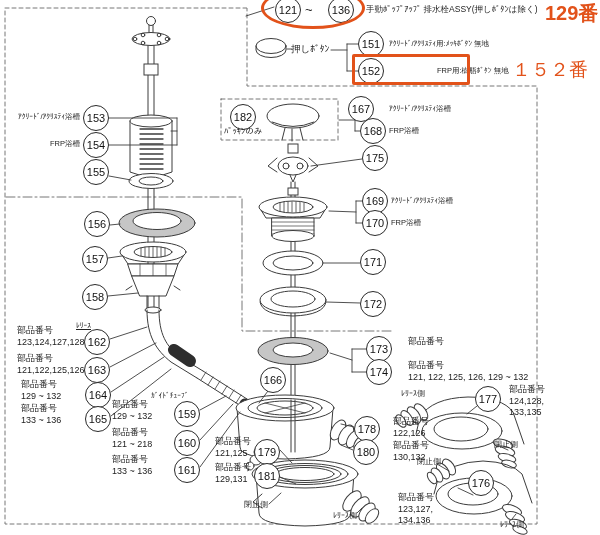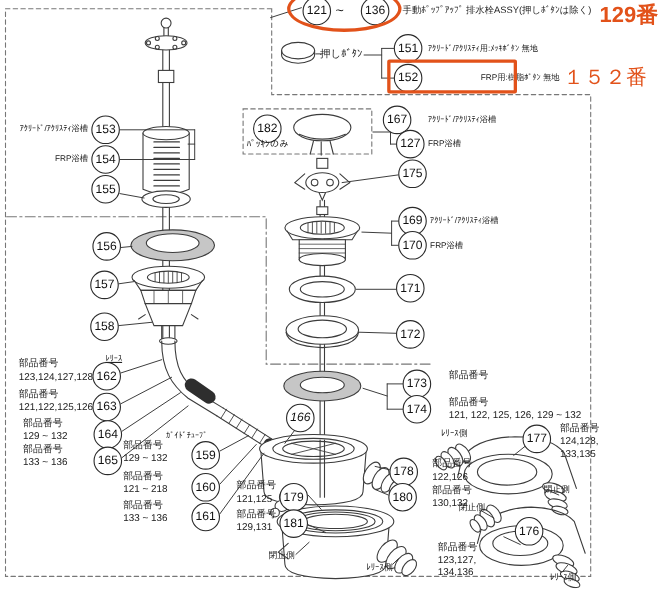--- a/index.html
+++ b/index.html
@@ -221,29 +221,29 @@
 <div class="circle" style="left:82px;top:284px;">158</div>
 <div class="circle" style="left:84px;top:329px;">162</div>
 <div class="circle" style="left:84px;top:357px;">163</div>
 <div class="circle" style="left:85px;top:382px;">164</div>
 <div class="circle" style="left:85px;top:406px;">165</div>
 <div class="circle" style="left:174px;top:401px;">159</div>
 <div class="circle" style="left:174px;top:430px;">160</div>
 <div class="circle" style="left:174px;top:457px;">161</div>
 <div class="circle" style="left:230px;top:104px;">182</div>
 <div class="circle" style="left:348px;top:96px;">167</div>
-<div class="circle" style="left:360px;top:118px;">127</div>
+<div class="circle" style="left:360px;top:118px;">168</div>
 <div class="circle" style="left:362px;top:145px;">175</div>
 <div class="circle" style="left:362px;top:188px;">169</div>
 <div class="circle" style="left:362px;top:210px;">170</div>
 <div class="circle" style="left:360px;top:249px;">171</div>
 <div class="circle" style="left:360px;top:291px;">172</div>
 <div class="circle" style="left:366px;top:336px;">173</div>
 <div class="circle" style="left:366px;top:359px;">174</div>
-<div class="circle" style="left:260px;top:367px;font-style:italic;">166</div>
+<div class="circle" style="left:260px;top:367px;">166</div>
 <div class="circle" style="left:354px;top:416px;">178</div>
 <div class="circle" style="left:353px;top:439px;">180</div>
 <div class="circle" style="left:254px;top:439px;">179</div>
 <div class="circle" style="left:254px;top:463px;">181</div>
 <div class="circle" style="left:475px;top:386px;">177</div>
 <div class="circle" style="left:436px;top:470px;margin-left:32px;">176</div>
 
 <div class="lbl" style="left:366px;top:4px;font-size:8.5px;">手動ﾎﾟｯﾌﾟｱｯﾌﾟ 排水栓ASSY(押しﾎﾞﾀﾝは除く)</div>
 <div class="badge" style="left:500px;top:0px;font-size:20px;margin-left:45px;">129番</div>
 <div class="badge" style="left:512px;top:57px;font-size:19px;font-weight:normal;">１５２番</div>
@@ -251,21 +251,21 @@
 <div class="lbl" style="left:389px;top:39px;">ｱｸﾘｰﾄﾞ/ｱｸﾘｽﾃｨ用:ﾒｯｷﾎﾞﾀﾝ 無地</div>
 <div class="lbl" style="left:389px;top:66px;padding-left:48px;">FRP用:樹脂ﾎﾞﾀﾝ 無地</div>
 
 <div class="lbl lbl-r" style="left:0px;top:112px;">ｱｸﾘｰﾄﾞ/ｱｸﾘｽﾃｨ浴槽</div>
 <div class="lbl lbl-r" style="left:0px;top:139px;">FRP浴槽</div>
 <div class="lbl" style="left:389px;top:104px;">ｱｸﾘｰﾄﾞ/ｱｸﾘｽﾃｨ浴槽</div>
 <div class="lbl" style="left:389px;top:126px;">FRP浴槽</div>
 <div class="lbl" style="left:391px;top:196px;">ｱｸﾘｰﾄﾞ/ｱｸﾘｽﾃｨ浴槽</div>
 <div class="lbl" style="left:391px;top:218px;">FRP浴槽</div>
 <div class="lbl" style="left:224px;top:126px;font-size:8.5px;">ﾊﾟｯｷﾝのみ</div>
-<div class="tiny" style="left:96px;top:321px;text-decoration:underline;">ﾚﾘｰｽ</div>
+<div class="tiny" style="left:76px;top:321px;text-decoration:underline;">ﾚﾘｰｽ</div>
 <div class="tiny" style="left:151px;top:391px;">ｶﾞｲﾄﾞﾁｭｰﾌﾞ</div>
 
 <div class="pn" style="left:17px;top:325px;">
   <div>部品番号</div>
       <div>123,124,127,128</div>
 </div>
 <div class="pn" style="left:17px;top:353px;">
   <div>部品番号</div>
       <div>121,122,125,126</div>
 </div>

